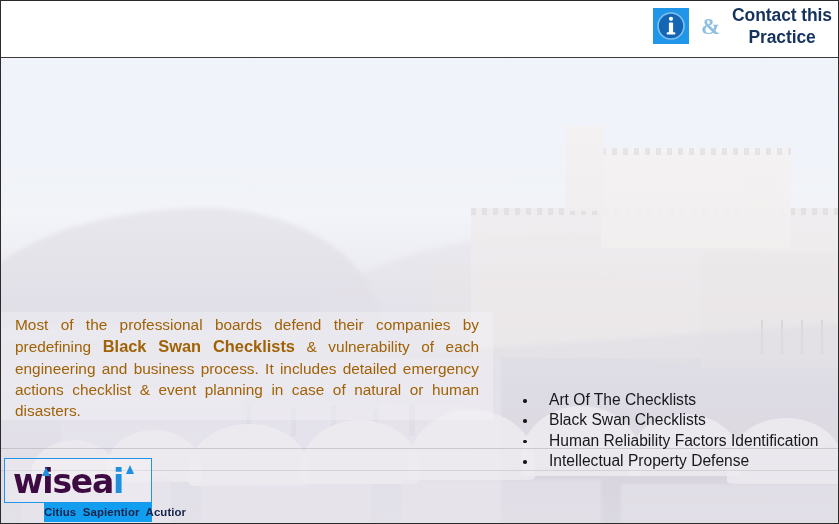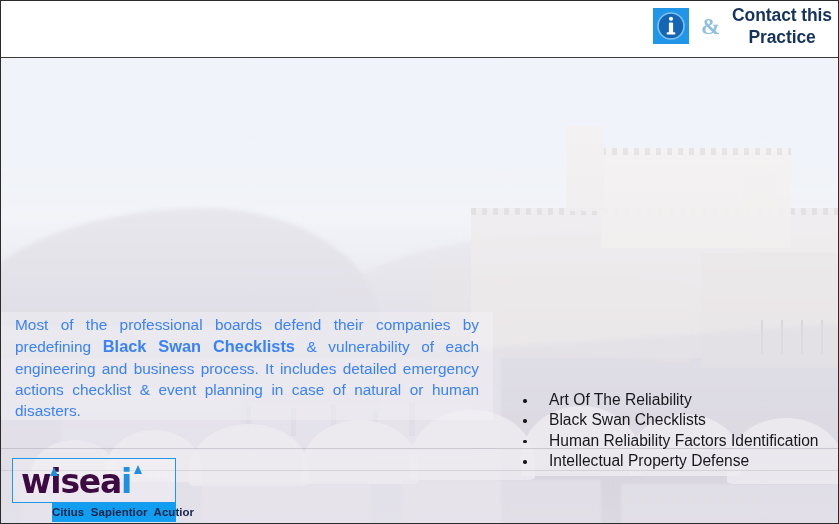--- a/index.html
+++ b/index.html
@@ -214,21 +214,21 @@
     width: 492px; height: 108px;
     background: rgba(244,244,248,0.40);
     z-index: 20;
   }
   .para {
     position: absolute;
     left: 14px; top: 313px;
     width: 464px;
     font-size: 15.4px;
     line-height: 1.38;
-    color: #3b82f6;
+    color: #a16207;
     text-align: justify;
     text-justify: inter-word;
     z-index: 21;
   }
   .para b { font-weight: 700; font-size: 16.4px; }
 
   
   .bullets {
     position: absolute;
     left: 512px; top: 389px;
@@ -250,22 +250,22 @@
     position: absolute;
     left: 10px; top: 9px;
     width: 3.5px; height: 3.5px;
     background: #17181c;
     border-radius: 50%;
   }
 
   
   .logo-wrap {
     position: absolute;
-    left: 11px; top: 457px;
-    width: 164px;
+    left: 3px; top: 457px;
+    width: 148px;
     z-index: 30;
   }
   .logo-box {
     position: relative;
     height: 45px;
     border: 1.5px solid #2196e8;
     background: rgba(248,248,250,0.30);
     box-sizing: border-box;
     overflow: hidden;
   }
@@ -369,21 +369,21 @@
       <span class="contact-text">Contact this
 Practice</span>
     </div>
   </div>
 
 
   <div class="para-panel"></div>
   <div class="para"><span>Most of the professional boards defend their companies by predefining </span><b>Black Swan Checklists</b><span> &amp; vulnerability of each engineering and business process. It includes detailed emergency actions   checklist &amp; event planning in case of natural or human disasters.</span></div>
 
   <ul class="bullets">
-    <li>Art Of The Reliability</li>
+    <li>Art Of The Checklists</li>
     <li>Black Swan Checklists</li>
     <li>Human Reliability Factors Identification</li>
     <li>Intellectual Property Defense</li>
   </ul>
 
   <div class="logo-wrap">
     <div class="logo-box">
       <div class="logo-word"><span>wisea</span><span class="blue-i">i</span></div>
       <span class="tri tri-1"></span>
       <span class="tri tri-2"></span>

